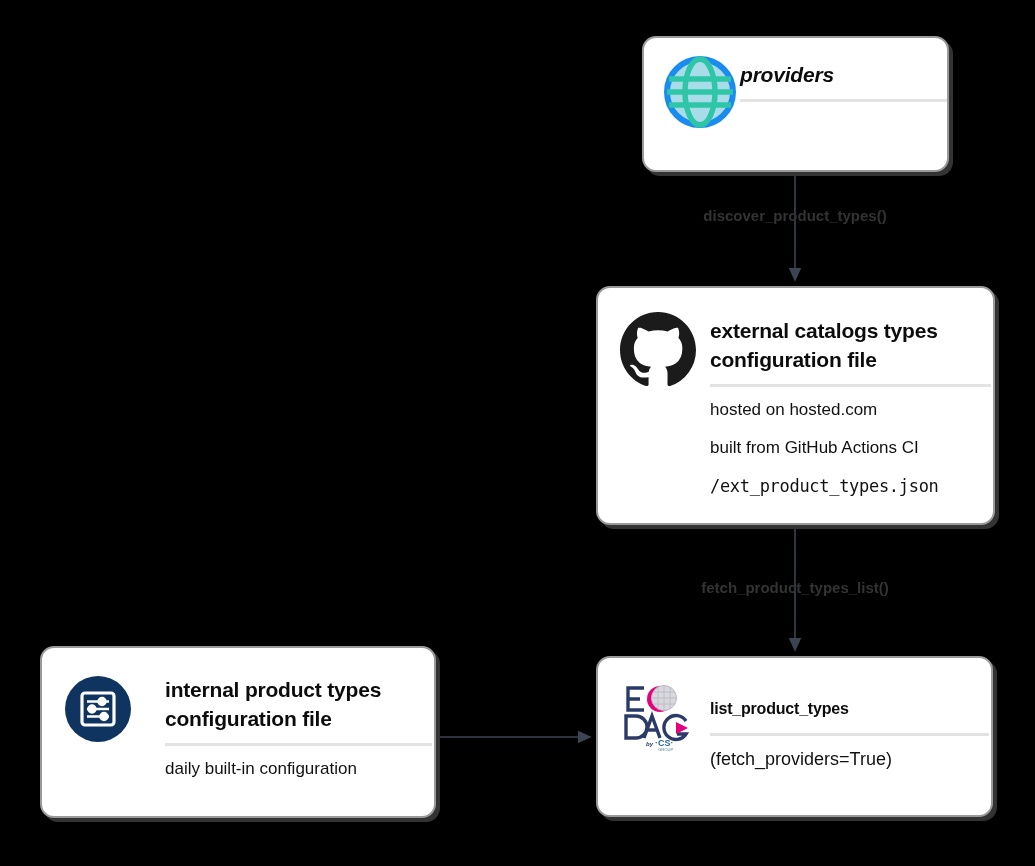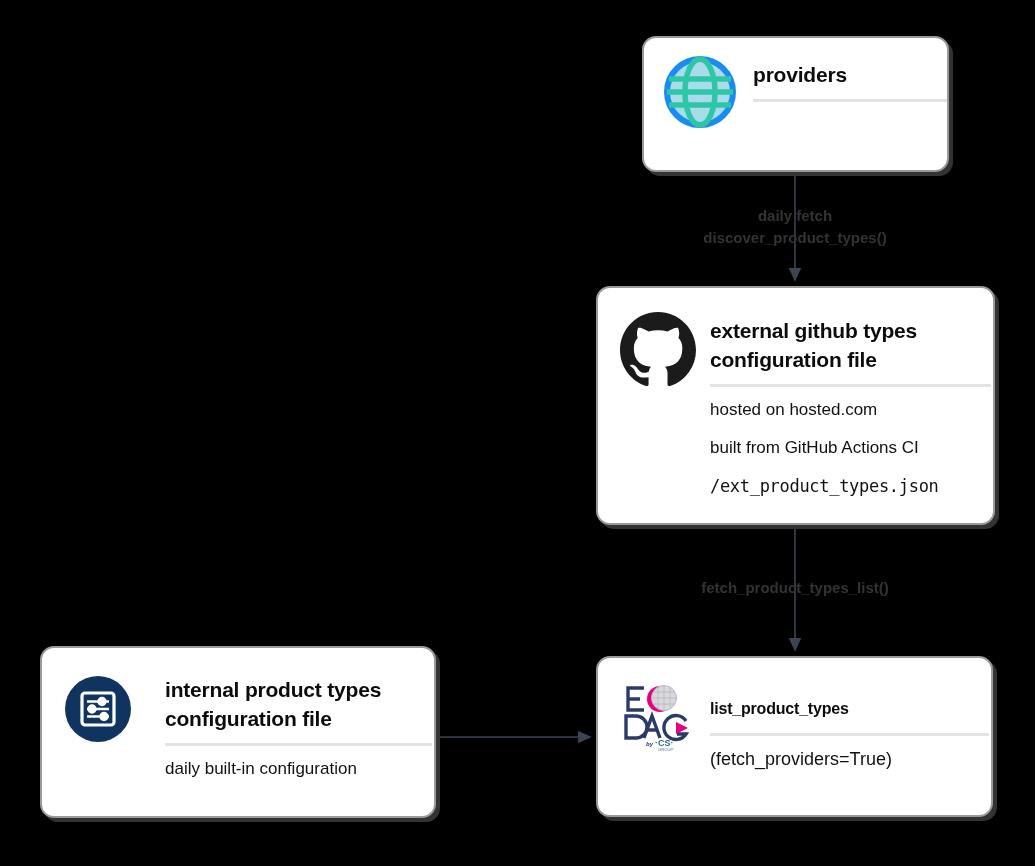--- a/index.html
+++ b/index.html
@@ -73,21 +73,21 @@
     font-family: "DejaVu Sans Mono", "Liberation Mono", monospace;
     font-size: 16px;
     letter-spacing: -0.3px;
   }
 
   
   #node-providers {
     left: 642px; top: 36px; width: 307px; height: 136px;
   }
   #node-providers .card-title { font-size: 21px; line-height: 29px; }
-  #node-providers .body-slot { left: 109px; top: 22px; }
+  #node-providers .body-slot { left: 96px; top: 22px; font-style: italic; }
 
   
   #node-external {
     left: 596px; top: 286px; width: 399px; height: 239px;
   }
   #node-external .icon-slot { left: 22px; top: 24px; }
   #node-external .body-slot { left: 112px; top: 28px; right: 2px; }
   #node-external .card-title { font-size: 21px; line-height: 29px; }
   #node-external .detail { font-size: 17px; line-height: 22px; }
 
@@ -142,21 +142,20 @@
     </defs>
 
     <line x1="795" y1="176" x2="795" y2="280" stroke="#3d4451" stroke-width="1.6" marker-end="url(#arrowhead)"></line>
 
     <line x1="795" y1="529" x2="795" y2="650" stroke="#3d4451" stroke-width="1.6" marker-end="url(#arrowhead)"></line>
 
     <line x1="440" y1="737" x2="590" y2="737" stroke="#3d4451" stroke-width="1.6" marker-end="url(#arrowhead)"></line>
   </svg>
 
   <div class="edge-label" id="edge-label-1">
-    <div>daily fetch</div>
     <div>discover_product_types()</div>
   </div>
 
   <div class="edge-label" id="edge-label-2">
     <div>fetch_product_types_list()</div>
   </div>
 
   <div class="card" id="node-providers">
     <div class="card-inner">
       <div class="icon-slot">
@@ -187,21 +186,21 @@
             7.59.4.07.55-.17.55-.38 0-.19-.01-.82-.01-1.49-2.01.37-2.53-.49-2.69-.94-.09-.23-.48-.94-.82-1.13-.28-.15-.68-.52-.01-.53.63-.01
             1.08.58 1.23.82.72 1.21 1.87.87 2.33.66.07-.52.28-.87.51-1.07-1.78-.2-3.64-.89-3.64-3.95
             0-.87.31-1.59.82-2.15-.08-.2-.36-1.02.08-2.12 0 0 .67-.21 2.2.82.64-.18 1.32-.27
             2-.27s1.36.09 2 .27c1.53-1.04 2.2-.82 2.2-.82.44 1.1.16 1.92.08 2.12.51.56.82 1.27.82
             2.15 0 3.07-1.87 3.75-3.65 3.95.29.25.54.73.54 1.48 0 1.07-.01 1.93-.01 2.2 0
             .21.15.46.55.38A8.012 8.012 0 0 0 16 8c0-4.42-3.58-8-8-8z"></path>
         </svg>
       </div>
       <div class="body-slot">
         <div class="card-title">
-          <div>external github types</div>
+          <div>external catalogs types</div>
           <div>configuration file</div>
         </div>
         <div class="divider"></div>
         <div class="detail-list">
           <div class="detail">hosted on hosted.com</div>
           <div class="detail">built from GitHub Actions CI</div>
           <div class="detail mono">/ext_product_types.json</div>
         </div>
       </div>
     </div>

